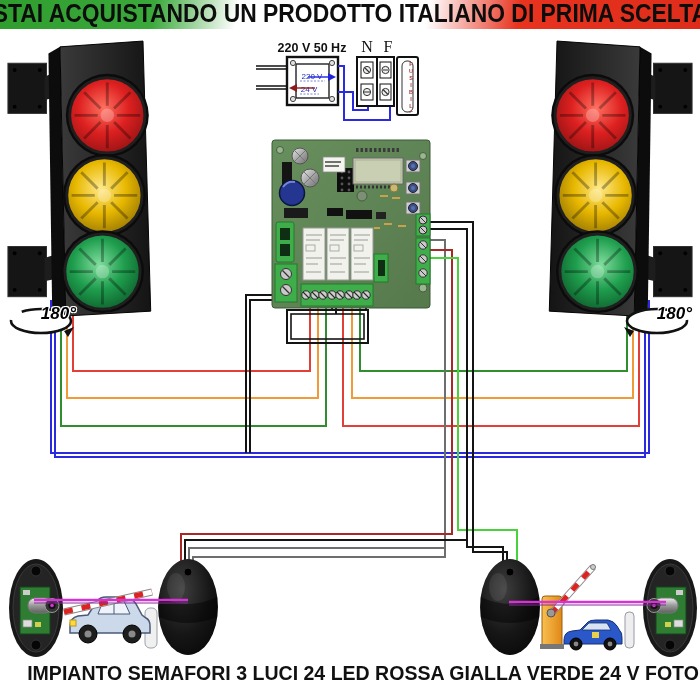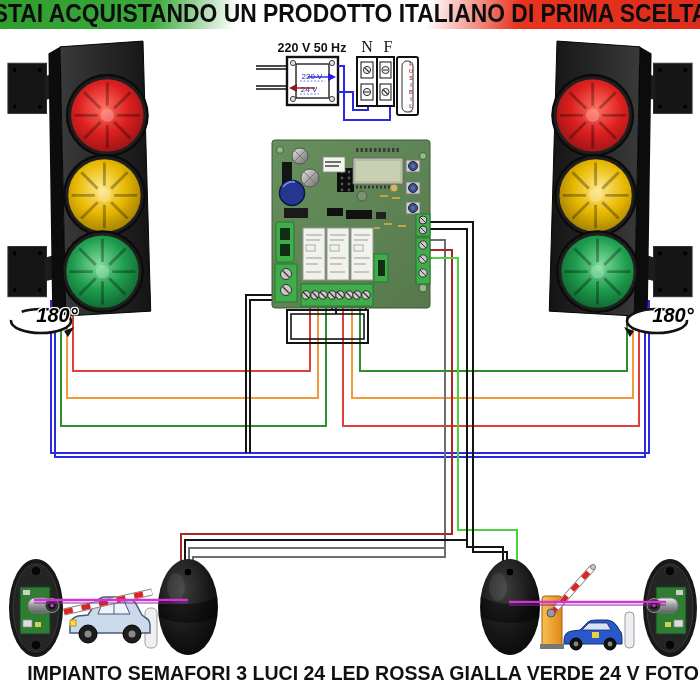--- a/index.html
+++ b/index.html
@@ -8,22 +8,22 @@
   .abs{position:absolute;}
   #banner{left:0;top:0;width:700px;height:29px;
     background:linear-gradient(100deg,#2f9e2f 0%,#3aa83a 22%,#ffffff 34%,#ffffff 61%,#e8331f 74%,#dd2d1a 100%);
     display:flex;align-items:flex-end;justify-content:center;}
   #banner span{font-size:26px;font-weight:bold;color:#0d0d0d;white-space:nowrap;
     display:inline-block;transform:scaleX(0.88);letter-spacing:0px;}
   #caption{left:0;top:661px;width:700px;text-align:center;}
   #caption span{font-size:21px;font-weight:bold;color:#111;white-space:nowrap;
     display:inline-block;transform:scaleX(0.93);}
   .badge{width:70px;height:40px;}
-  .badge .txt{position:absolute;left:16px;top:4px;width:70px;text-align:center;
-    font-size:20px;font-weight:bold;font-style:italic;color:#000;
+  .badge .txt{position:absolute;left:0;top:4px;width:70px;text-align:right;
+    font-size:17px;font-weight:bold;font-style:italic;color:#000;
     text-shadow:1px 1px 0 #fff,-1px -1px 0 #fff,1px -1px 0 #fff,-1px 1px 0 #fff;}
   #fuse-text{left:402px;top:61px;width:12px;height:52px;font-size:5.5px;font-weight:bold;
     color:#a03838;writing-mode:vertical-rl;text-orientation:upright;text-align:center;
     letter-spacing:1px;overflow:hidden;}
   svg{display:block;}
 </style>
 </head>
 <body>
 
 <div id="banner" class="abs">

